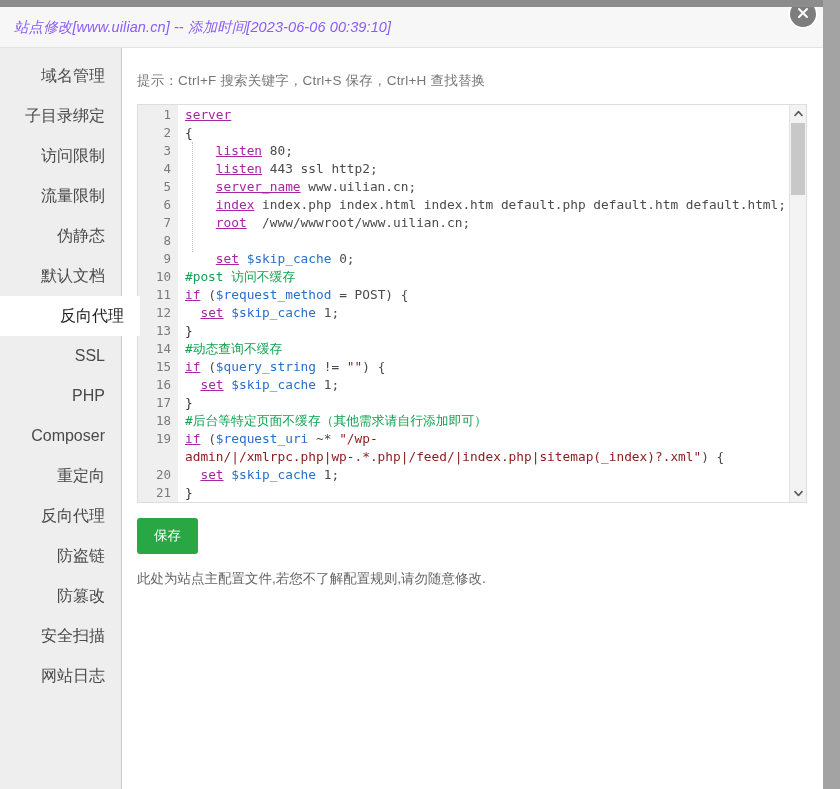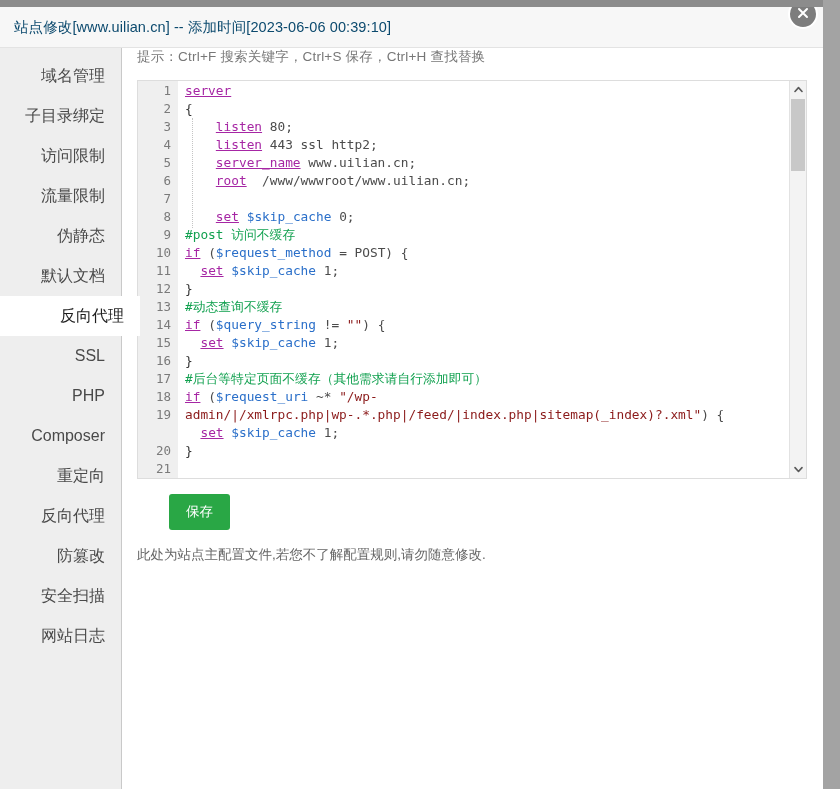--- a/index.html
+++ b/index.html
@@ -46,23 +46,24 @@
     height: 41px;
     background: #f7f7f7;
     border-bottom: 1px solid #e3e3e3;
     display: flex;
     align-items: center;
     padding-left: 14px;
     box-sizing: border-box;
   }
   #title-text {
     font-size: 14.5px;
-    color: #0c4a6e;
+    color: #8b5cf6;
     letter-spacing: 0.1px;
     white-space: nowrap;
+    font-style: italic;
   }
 
   #close-btn {
     position: absolute;
     top: -8px;
     right: 5px;
     width: 30px;
     height: 30px;
     border-radius: 50%;
     background: #7d7d7d;
@@ -109,20 +110,21 @@
   }
 
   
   #content {
     flex: 1 1 auto;
     padding: 0 16px 0 15px;
     position: relative;
     background: #ffffff;
   }
   #hint {
+    margin-top: 24px;
     font-size: 13.5px;
     color: #777777;
     letter-spacing: .2px;
   }
 
   
   #editor {
     position: relative;
     margin-top: 14px;
     height: 399px;
@@ -217,21 +219,20 @@
     margin-top: 15px;
     display: inline-block;
     background: #29a745;
     color: #ffffff;
     font-size: 13.5px;
     border: none;
     border-radius: 3px;
     padding: 9px 17px;
     cursor: pointer;
     font-family: "Liberation Sans", sans-serif;
-    margin-left: 32px;
   }
   #footnote {
     margin-top: 16px;
     font-size: 13.5px;
     color: #666666;
   }
 </style>
 </head>
 <body>
 
@@ -259,20 +260,21 @@
         <div class="side-item"><span>访问限制</span></div>
         <div class="side-item"><span>流量限制</span></div>
         <div class="side-item"><span>伪静态</span></div>
         <div class="side-item"><span>默认文档</span></div>
         <div class="side-item active"><span>反向代理</span></div>
         <div class="side-item"><span>SSL</span></div>
         <div class="side-item"><span>PHP</span></div>
         <div class="side-item"><span>Composer</span></div>
         <div class="side-item"><span>重定向</span></div>
         <div class="side-item"><span>反向代理</span></div>
+        <div class="side-item"><span>防盗链</span></div>
         <div class="side-item"><span>防篡改</span></div>
         <div class="side-item"><span>安全扫描</span></div>
         <div class="side-item"><span>网站日志</span></div>
       </div>
 
     <div id="content">
 
       <div id="hint">提示：Ctrl+F 搜索关键字，Ctrl+S 保存，Ctrl+H 查找替换</div>
 
       <div id="editor">
@@ -299,20 +301,21 @@
             <div class="ln">20</div>
             <div class="ln">21</div>
           </div>
         <div id="code">
           <div class="iguide"></div>
         <div class="cl"><span class="kw">server</span></div>
             <div class="cl"><span class="plain">{</span></div>
             <div class="cl"><span class="plain">    </span><span class="kw">listen</span><span class="dim"> 80;</span></div>
             <div class="cl"><span class="plain">    </span><span class="kw">listen</span><span class="dim"> 443 ssl http2;</span></div>
             <div class="cl"><span class="plain">    </span><span class="kw">server_name</span><span class="dim"> www.uilian.cn;</span></div>
+            <div class="cl"><span class="plain">    </span><span class="kw">index</span><span class="dim"> index.php index.html index.htm default.php default.htm default.html;</span></div>
             <div class="cl"><span class="plain">    </span><span class="kw">root</span><span class="dim">  /www/wwwroot/www.uilian.cn;</span></div>
             <div class="cl">&nbsp;</div>
             <div class="cl"><span class="plain">    </span><span class="kw">set</span><span class="plain"> </span><span class="var">$skip_cache</span><span class="dim"> 0;</span></div>
             <div class="cl"><span class="cmt">#post 访问不缓存</span></div>
             <div class="cl"><span class="kw">if</span><span class="dim"> (</span><span class="var">$request_method</span><span class="dim"> = POST) {</span></div>
             <div class="cl"><span class="plain">  </span><span class="kw">set</span><span class="plain"> </span><span class="var">$skip_cache</span><span class="dim"> 1;</span></div>
             <div class="cl"><span class="plain">}</span></div>
             <div class="cl"><span class="cmt">#动态查询不缓存</span></div>
             <div class="cl"><span class="kw">if</span><span class="dim"> (</span><span class="var">$query_string</span><span class="dim"> != </span><span class="str">""</span><span class="dim">) {</span></div>
             <div class="cl"><span class="plain">  </span><span class="kw">set</span><span class="plain"> </span><span class="var">$skip_cache</span><span class="dim"> 1;</span></div>

